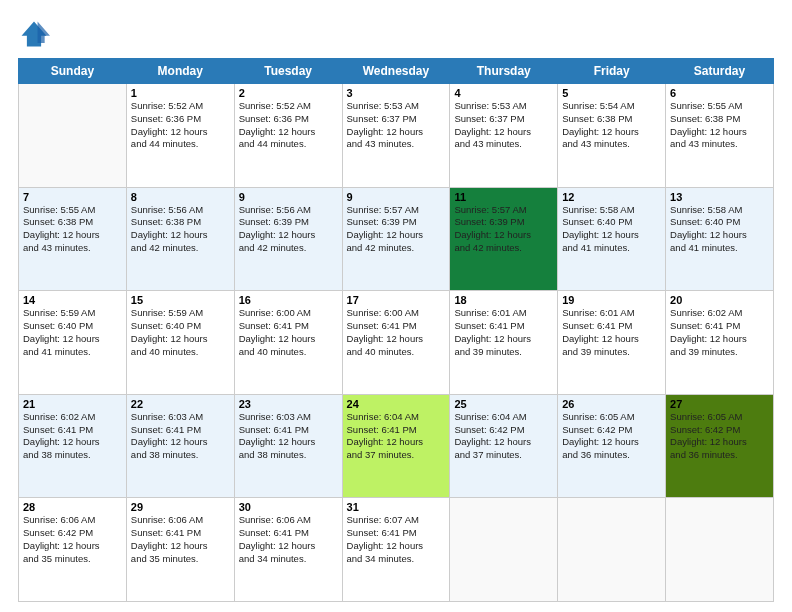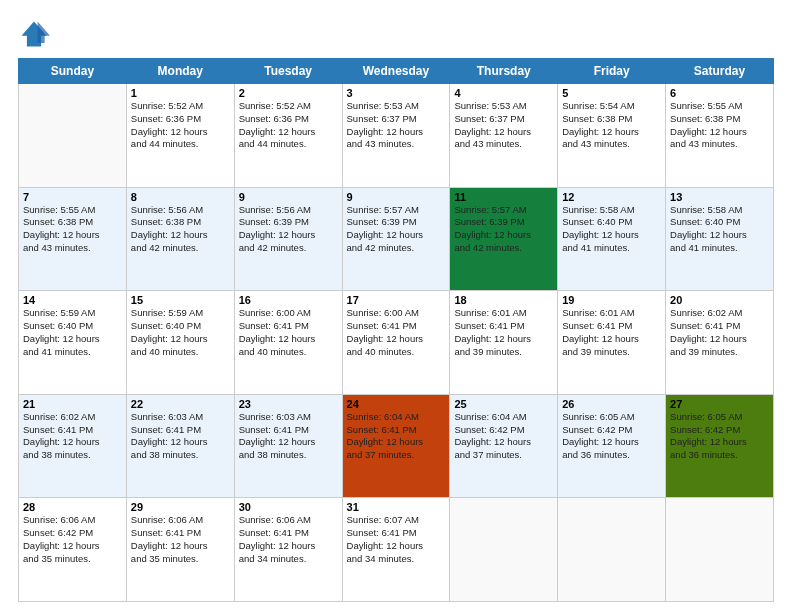--- a/index.html
+++ b/index.html
@@ -215,21 +215,21 @@
             <div class="day-detail">Sunrise: 6:02 AM<br>Sunset: 6:41 PM<br>Daylight: 12 hours<br>and 38 minutes.</div>
           </td>
           <td style="background: rgb(234, 243, 251);">
             <span class="day-num">22</span>
             <div class="day-detail">Sunrise: 6:03 AM<br>Sunset: 6:41 PM<br>Daylight: 12 hours<br>and 38 minutes.</div>
           </td>
           <td style="background: rgb(234, 243, 251);">
             <span class="day-num">23</span>
             <div class="day-detail">Sunrise: 6:03 AM<br>Sunset: 6:41 PM<br>Daylight: 12 hours<br>and 38 minutes.</div>
           </td>
-          <td style="background: #c2410c;">
+          <td style="background: #bef264;">
             <span class="day-num">24</span>
             <div class="day-detail">Sunrise: 6:04 AM<br>Sunset: 6:41 PM<br>Daylight: 12 hours<br>and 37 minutes.</div>
           </td>
           <td style="background: rgb(234, 243, 251); margin-top: 47px;">
             <span class="day-num">25</span>
             <div class="day-detail">Sunrise: 6:04 AM<br>Sunset: 6:42 PM<br>Daylight: 12 hours<br>and 37 minutes.</div>
           </td>
           <td style="background: rgb(234, 243, 251);">
             <span class="day-num">26</span>
             <div class="day-detail">Sunrise: 6:05 AM<br>Sunset: 6:42 PM<br>Daylight: 12 hours<br>and 36 minutes.</div>

